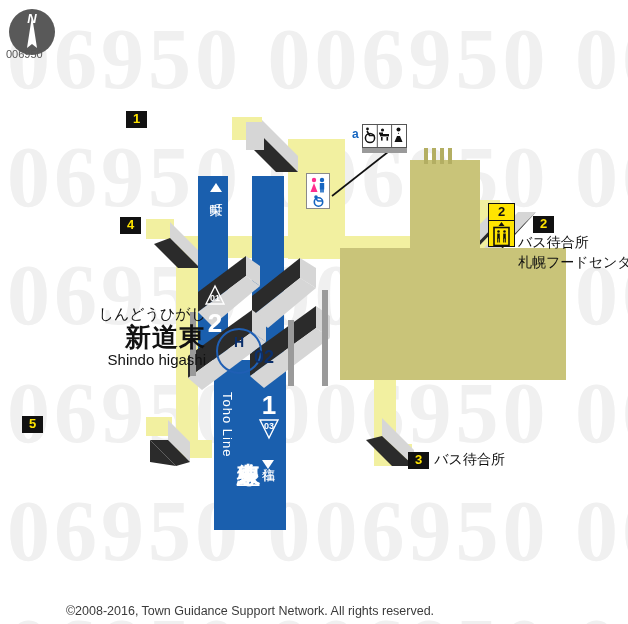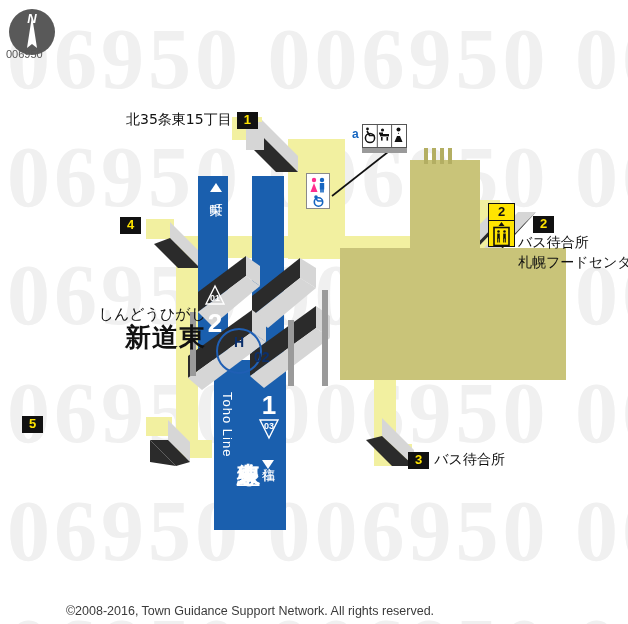--- a/index.html
+++ b/index.html
@@ -52,21 +52,21 @@
   #st-kana{font-size:15px;color:#111;letter-spacing:0px;line-height:17px;}
   #st-name{font-size:26px;font-weight:bold;color:#111;line-height:28px;letter-spacing:1px;}
   #st-roman{font-size:15px;color:#111;line-height:17px;font-family:"Liberation Sans",sans-serif;}
   #st-tel{font-size:14px;color:#111;line-height:17px;font-family:"Liberation Sans",sans-serif;}
   #st-code{
     position:absolute;left:190px;top:22px;width:42px;height:42px;border-radius:50%;
     border:2.5px solid #1f5fb4;color:#0b2f6b;text-align:center;
     font-family:"Liberation Sans",sans-serif;font-weight:bold;
   }
   #st-code .ln{font-size:14px;line-height:14px;margin-top:5px;}
-  #st-code .nm{font-size:14px;line-height:17px;padding-left:36px;}
+  #st-code .nm{font-size:18px;line-height:17px;padding-left:36px;}
 
   
   #restroom{left:306px;top:173px;width:22px;height:34px;background:#ffffff;
     border:1px solid #8a8a8a;z-index:6;}
   #facilities{left:362px;top:124px;width:43px;height:22px;background:#ffffff;
     border:1px solid #555;z-index:6;}
   #fac-a{left:352px;top:127px;font-size:12px;font-weight:bold;color:#1565c0;z-index:7;
     font-family:"Liberation Sans",sans-serif;}
   #fac-shadow{left:362px;top:139px;width:45px;height:14px;background:#9a9a9a;z-index:5;}
 
@@ -241,21 +241,20 @@
 </svg>
 
 <svg id="compass" class="abs" viewBox="0 0 48 48">
   <circle cx="24" cy="24" r="23" fill="#595959"></circle>
   <polygon points="24,8 29,40 24,36 19,40" fill="#ffffff"></polygon>
   <text x="24" y="15" text-anchor="middle" fill="#ffffff" font-size="13" font-family="Liberation Sans, sans-serif" font-weight="bold" font-style="italic">N</text>
 </svg>
 <div id="compass-id" class="abs">006950</div>
 
 <div id="lbl-n35" class="abs lbl-row">
-  <span class="placelabel jtext">北35条東15丁目</span>
   <span class="exitbox">1</span>
 </div>
 
 <div id="lbl-n33" class="abs lbl-row">
   <span class="exitbox">5</span>
 </div>
 
 <div id="lbl-ex4" class="abs lbl-row">
   <span class="exitbox">4</span>
 </div>
@@ -270,20 +269,21 @@
 </div>
 
 <div id="lbl-bus" class="abs">
   <div class="placelabel jtext">バス待合所</div>
   <div class="placelabel jtext">札幌フードセンター</div>
 </div>
 
 <div id="station" class="abs">
   <div id="st-kana" class="jtext">しんどうひがし</div>
   <div id="st-name" class="jtext">新道東</div>
+  <div id="st-roman">Shindo higashi</div>
   <div id="st-code">
     <div class="ln">H</div>
     <div class="nm">02</div>
   </div>
 </div>
 
 <div id="restroom" class="abs">
   <svg viewBox="0 0 22 34" width="22" height="34">
     <circle cx="7" cy="6" r="2.2" fill="#ff2d8c"></circle>
     <polygon points="7,9 3.5,18 10.5,18" fill="#ff2d8c"></polygon>

